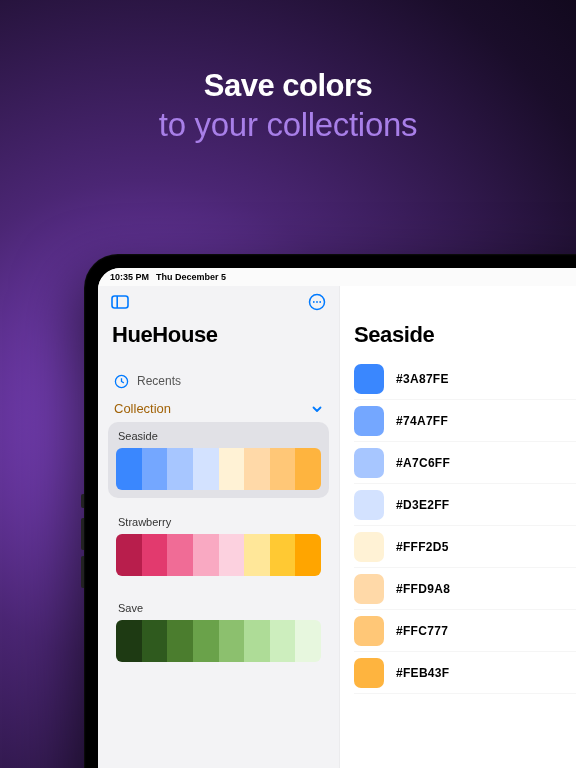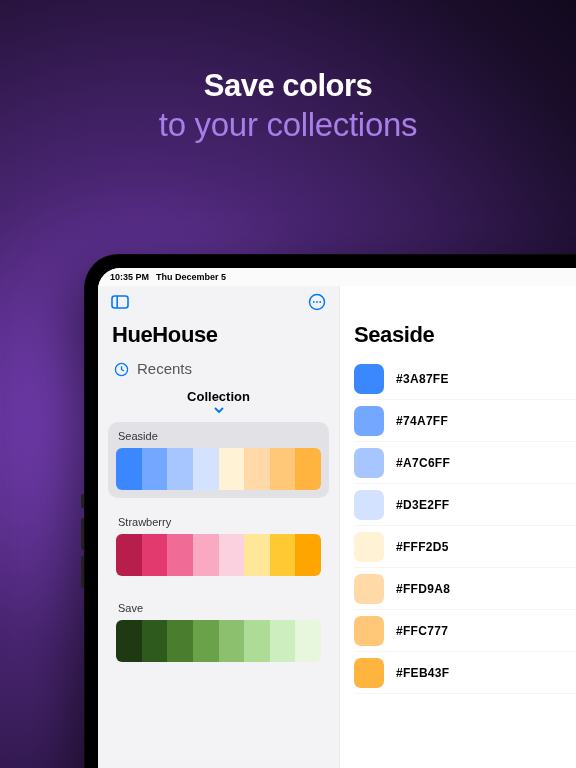--- a/index.html
+++ b/index.html
@@ -81,28 +81,28 @@
     padding: 0 12px;
   }
   .ios-blue { color: #007aff; }
   .icon-btn { width: 20px; height: 20px; display: flex; align-items: center; justify-content: center; cursor: pointer; }
   .icon-btn svg { display: block; }
 
   .sidebar-title { font-size: 22px; font-weight: 800; padding: 4px 14px 6px; color: #000; letter-spacing: -0.4px;}
   .detail-title  { font-size: 22px; font-weight: 800; padding: 4px 14px 10px; color: #000; letter-spacing: -0.4px;}
 
   .recents {
-    display: flex; align-items: flex-end; gap: 8px;
-    padding: 6px 16px 10px; font-size: 15px; color: #555;
+    display: flex; align-items: flex-start; gap: 8px;
+    padding: 6px 16px 10px; font-size: 12px; color: #555; margin-top: 14px;
   }
   .recents svg { color: #007aff; }
 
   .section-head {
     display: flex; align-items: center; justify-content: space-between;
-    padding: 2px 16px 6px; font-size: 13px; font-weight: 700; color: #000000; flex-direction: column;
+    padding: 2px 16px 6px; font-size: 13px; font-weight: 400; color: #a16207;
   }
 
   .collections { padding: 0 10px; display: flex; flex-direction: column; gap: 10px; }
   .card {
     border-radius: 10px;
     padding: 8px 8px 8px 8px;
     cursor: pointer;
   }
   .card.selected { background: #e1e1e6; }
   .card .name { font-size: 11px; font-weight: 500; color: #333; padding: 0 2px 6px; }

